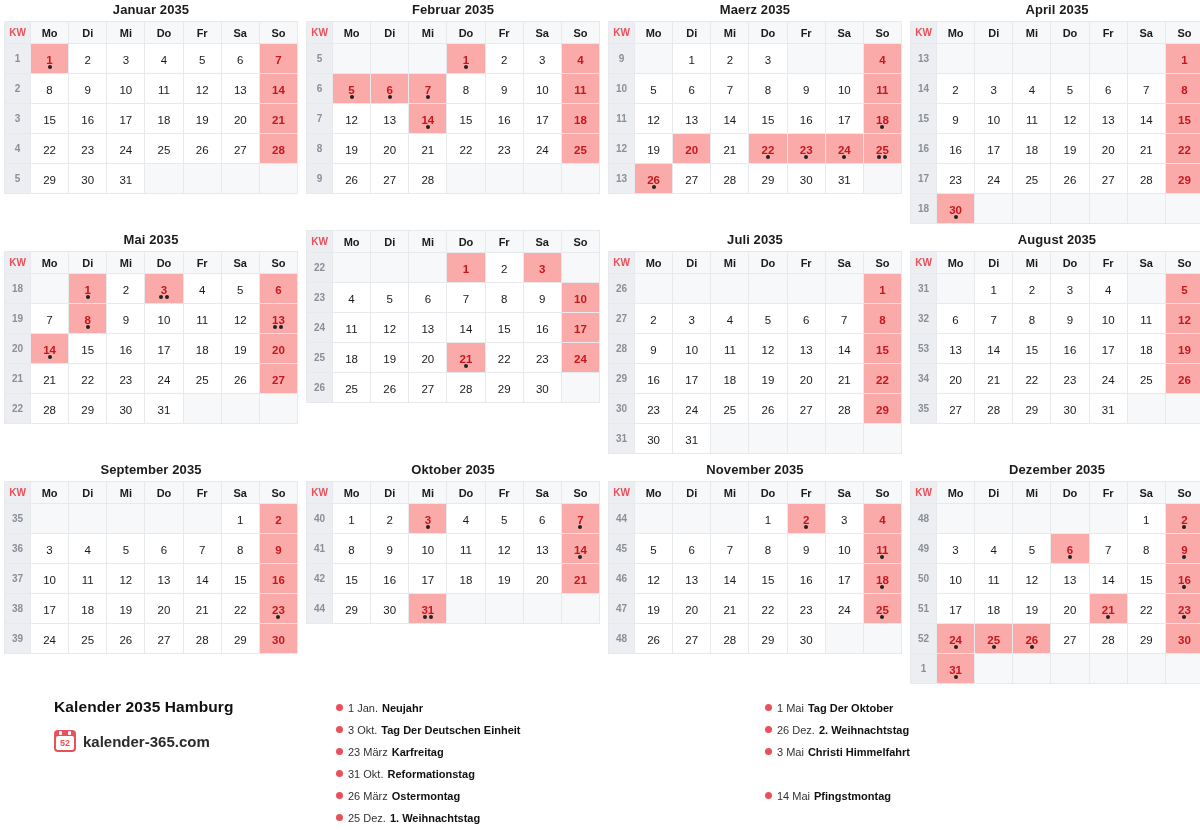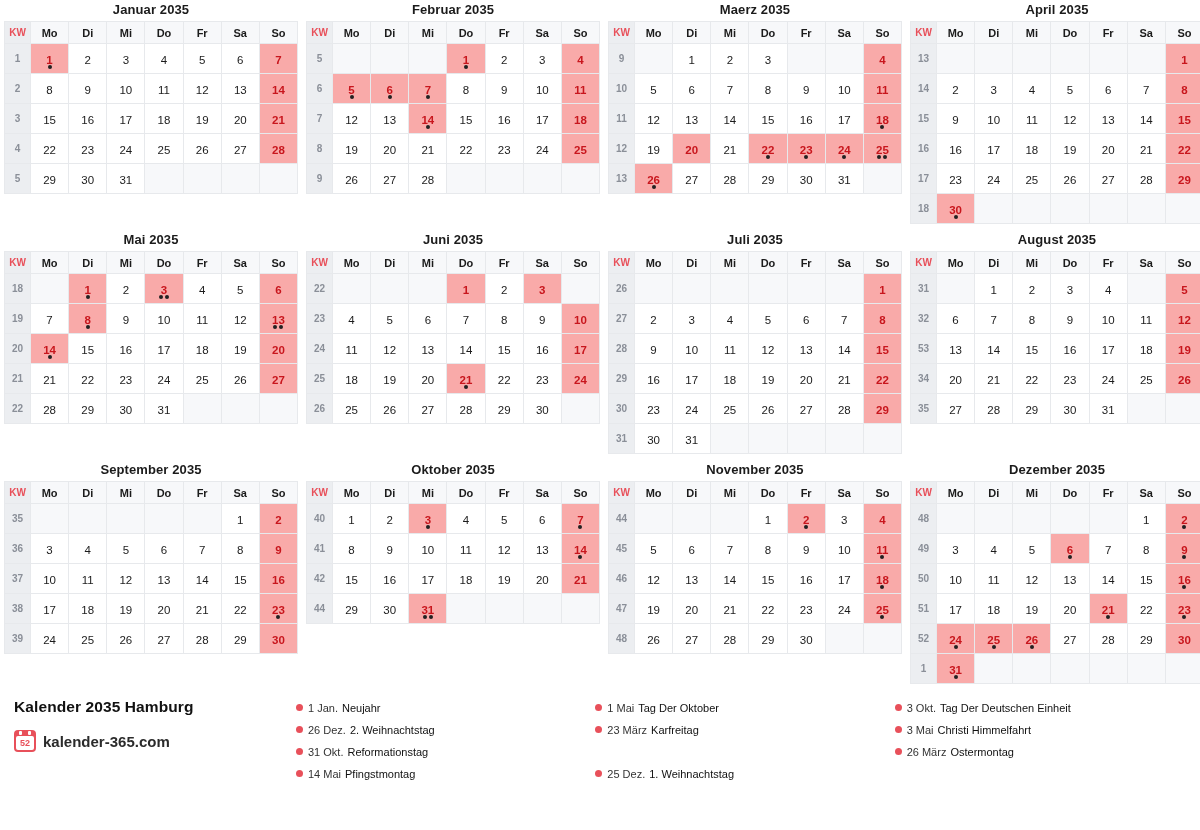--- a/index.html
+++ b/index.html
@@ -97,20 +97,21 @@
     border-radius: 50%;
     background: #222;
     display: inline-block;
   }
   
   #footer {
     display: flex;
     align-items: flex-start;
     padding: 14px 12px 0 14px;
     gap: 14px;
+    margin-left: 40px;
   }
   #brand {
     width: 268px;
     flex: 0 0 268px;
   }
   #brand .title {
     font-size: 15.5px;
     font-weight: bold;
     color: #111;
     margin-bottom: 14px;
@@ -155,21 +156,21 @@
   .logo-mark .peg.l { left: 5px; }
   .logo-mark .peg.r { right: 5px; }
   .logo-text {
     font-size: 15px;
     font-weight: bold;
     color: #2b2b2b;
   }
   #legend {
     flex: 1 1 auto;
     display: grid;
-    grid-template-columns: repeat(3, 1fr);
+    grid-template-columns: repeat(2, 1fr);
     column-gap: 6px;
     row-gap: 9px;
     padding-top: 4px;
     text-align: center;
   }
   .legend-item {
     display: flex;
     align-items: baseline;
     font-size: 11px;
     line-height: 13px;
@@ -178,21 +179,21 @@
   .legend-bullet {
     width: 7px; height: 7px;
     border-radius: 50%;
     background: #e8505a;
     margin-right: 5px;
     flex: 0 0 7px;
     position: relative;
     top: -1px;
   }
   .legend-date { color: #333; margin-right: 4px; }
-  .legend-name { font-weight: normal; color: #111; }
+  .legend-name { font-weight: bold; color: #111; }
 </style>
 </head>
 <body>
 
 <div id="page">
 
   <div class="grid" id="months-grid">
       <div class="month">
         <div class="month-title">Januar 2035</div>
         <table class="cal">
@@ -963,21 +964,20 @@
                 <span class="num"></span>
               </td>
               <td class="empty">
                 <span class="num"></span>
               </td>
             </tr>
           </tbody>
         </table>
       </div>
       <div class="month">
-        <div class="month-title">Juni 2035</div>
         <table class="cal">
           <thead>
             <tr>
               <th class="kw">KW</th>
               <th>Mo</th>
               <th>Di</th>
               <th>Mi</th>
               <th>Do</th>
               <th>Fr</th>
               <th>Sa</th>

